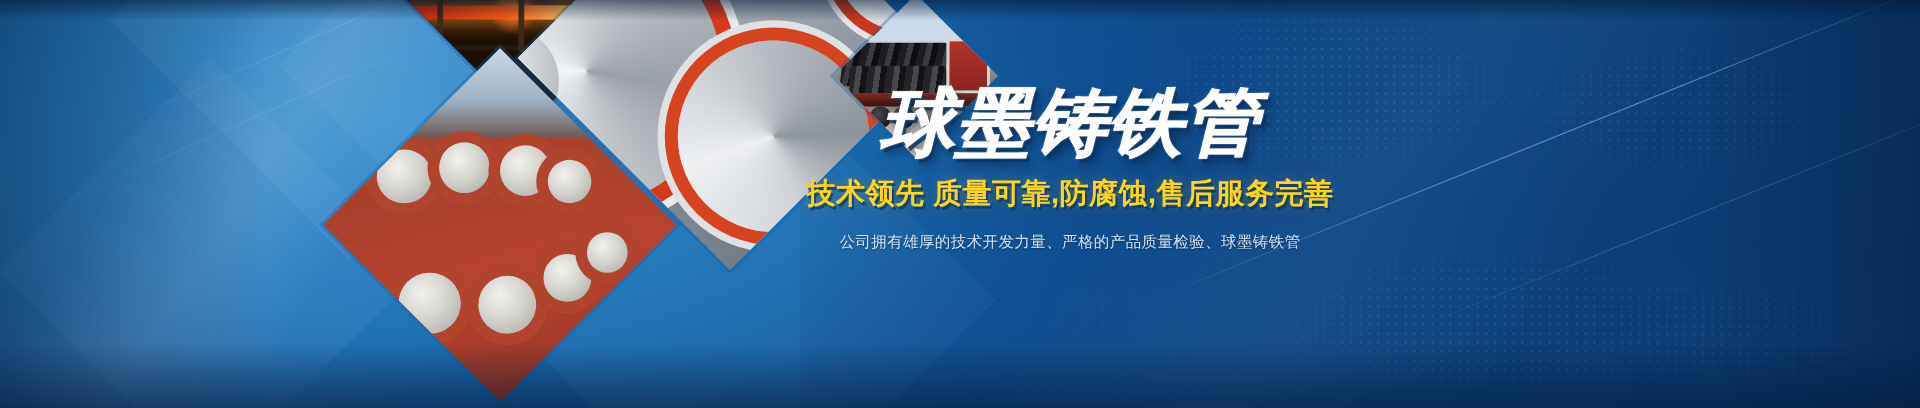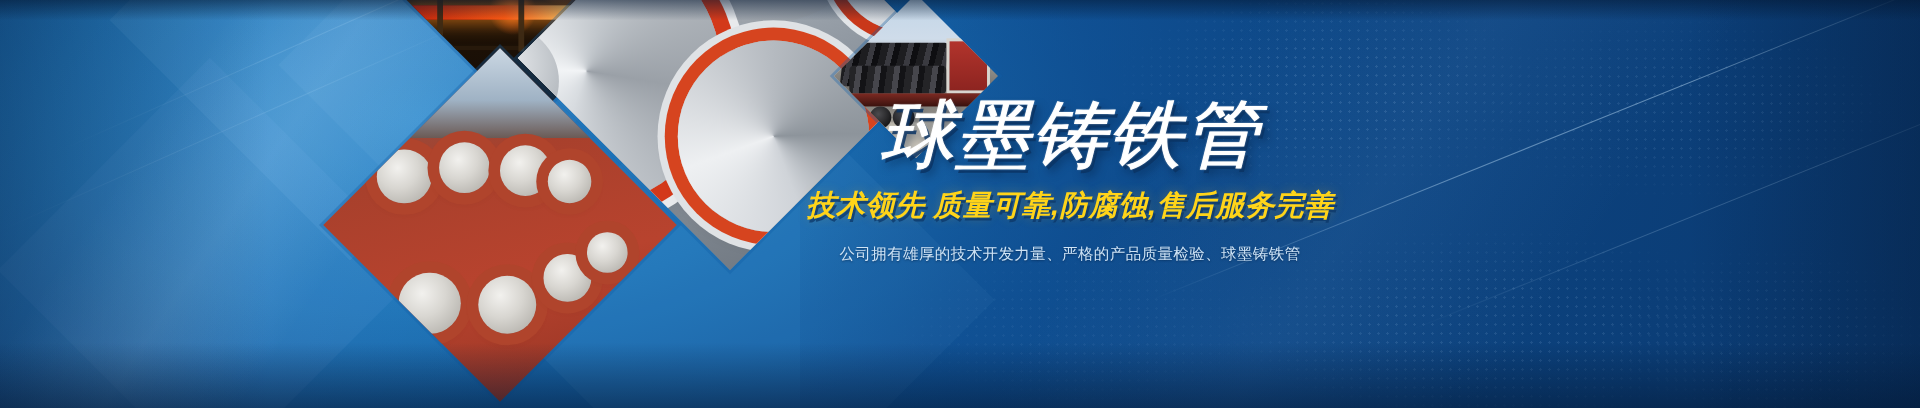--- a/index.html
+++ b/index.html
@@ -144,35 +144,35 @@
       background:linear-gradient(180deg,#7d2a22,#3a120e);}
   .tile-truck .wheel{position:absolute;top:68%;width:13%;height:13%;border-radius:50%;
       background:radial-gradient(circle at 40% 35%,#4b4b4e 0%, #1a1a1c 70%);}
   .tile-truck .ground{position:absolute;left:0;right:0;bottom:0;height:22%;
       background:linear-gradient(180deg,#b9b4a9 0%, #d2ccc0 100%);}
 
   
   .copy{position:absolute;left:680px;top:86px;width:780px;text-align:center;}
 
   .title{
-    margin:12px;
+    margin:0;
     font-size:74px;line-height:1;
-    font-weight:normal;font-style:italic;
+    font-weight:bold;font-style:italic;
     letter-spacing:2px;
     color:#ffffff;
     -webkit-text-stroke:1px #ffffff;
     text-shadow:
       0 0 2px rgba(255,255,255,.9),
       3px 4px 0 rgba(10,52,100,.85),
       5px 7px 10px rgba(4,28,60,.55);
   }
   .subtitle{
     margin:18px 0 0 0;
     font-size:29px;line-height:1.1;
-    font-weight:bold;font-style:italic;
+    font-weight:bold;
     letter-spacing:.5px;
     color:#ffd419;
     text-shadow:2px 3px 0 rgba(12,55,104,.75), 0 0 12px rgba(255,190,20,.25);
   }
   .desc{
     margin:19px auto 0 auto;width:640px;
     font-size:15.5px;line-height:1.62;
     color:#cfe4f6;letter-spacing:.4px;
     text-shadow:0 1px 2px rgba(6,34,68,.6);
   }

